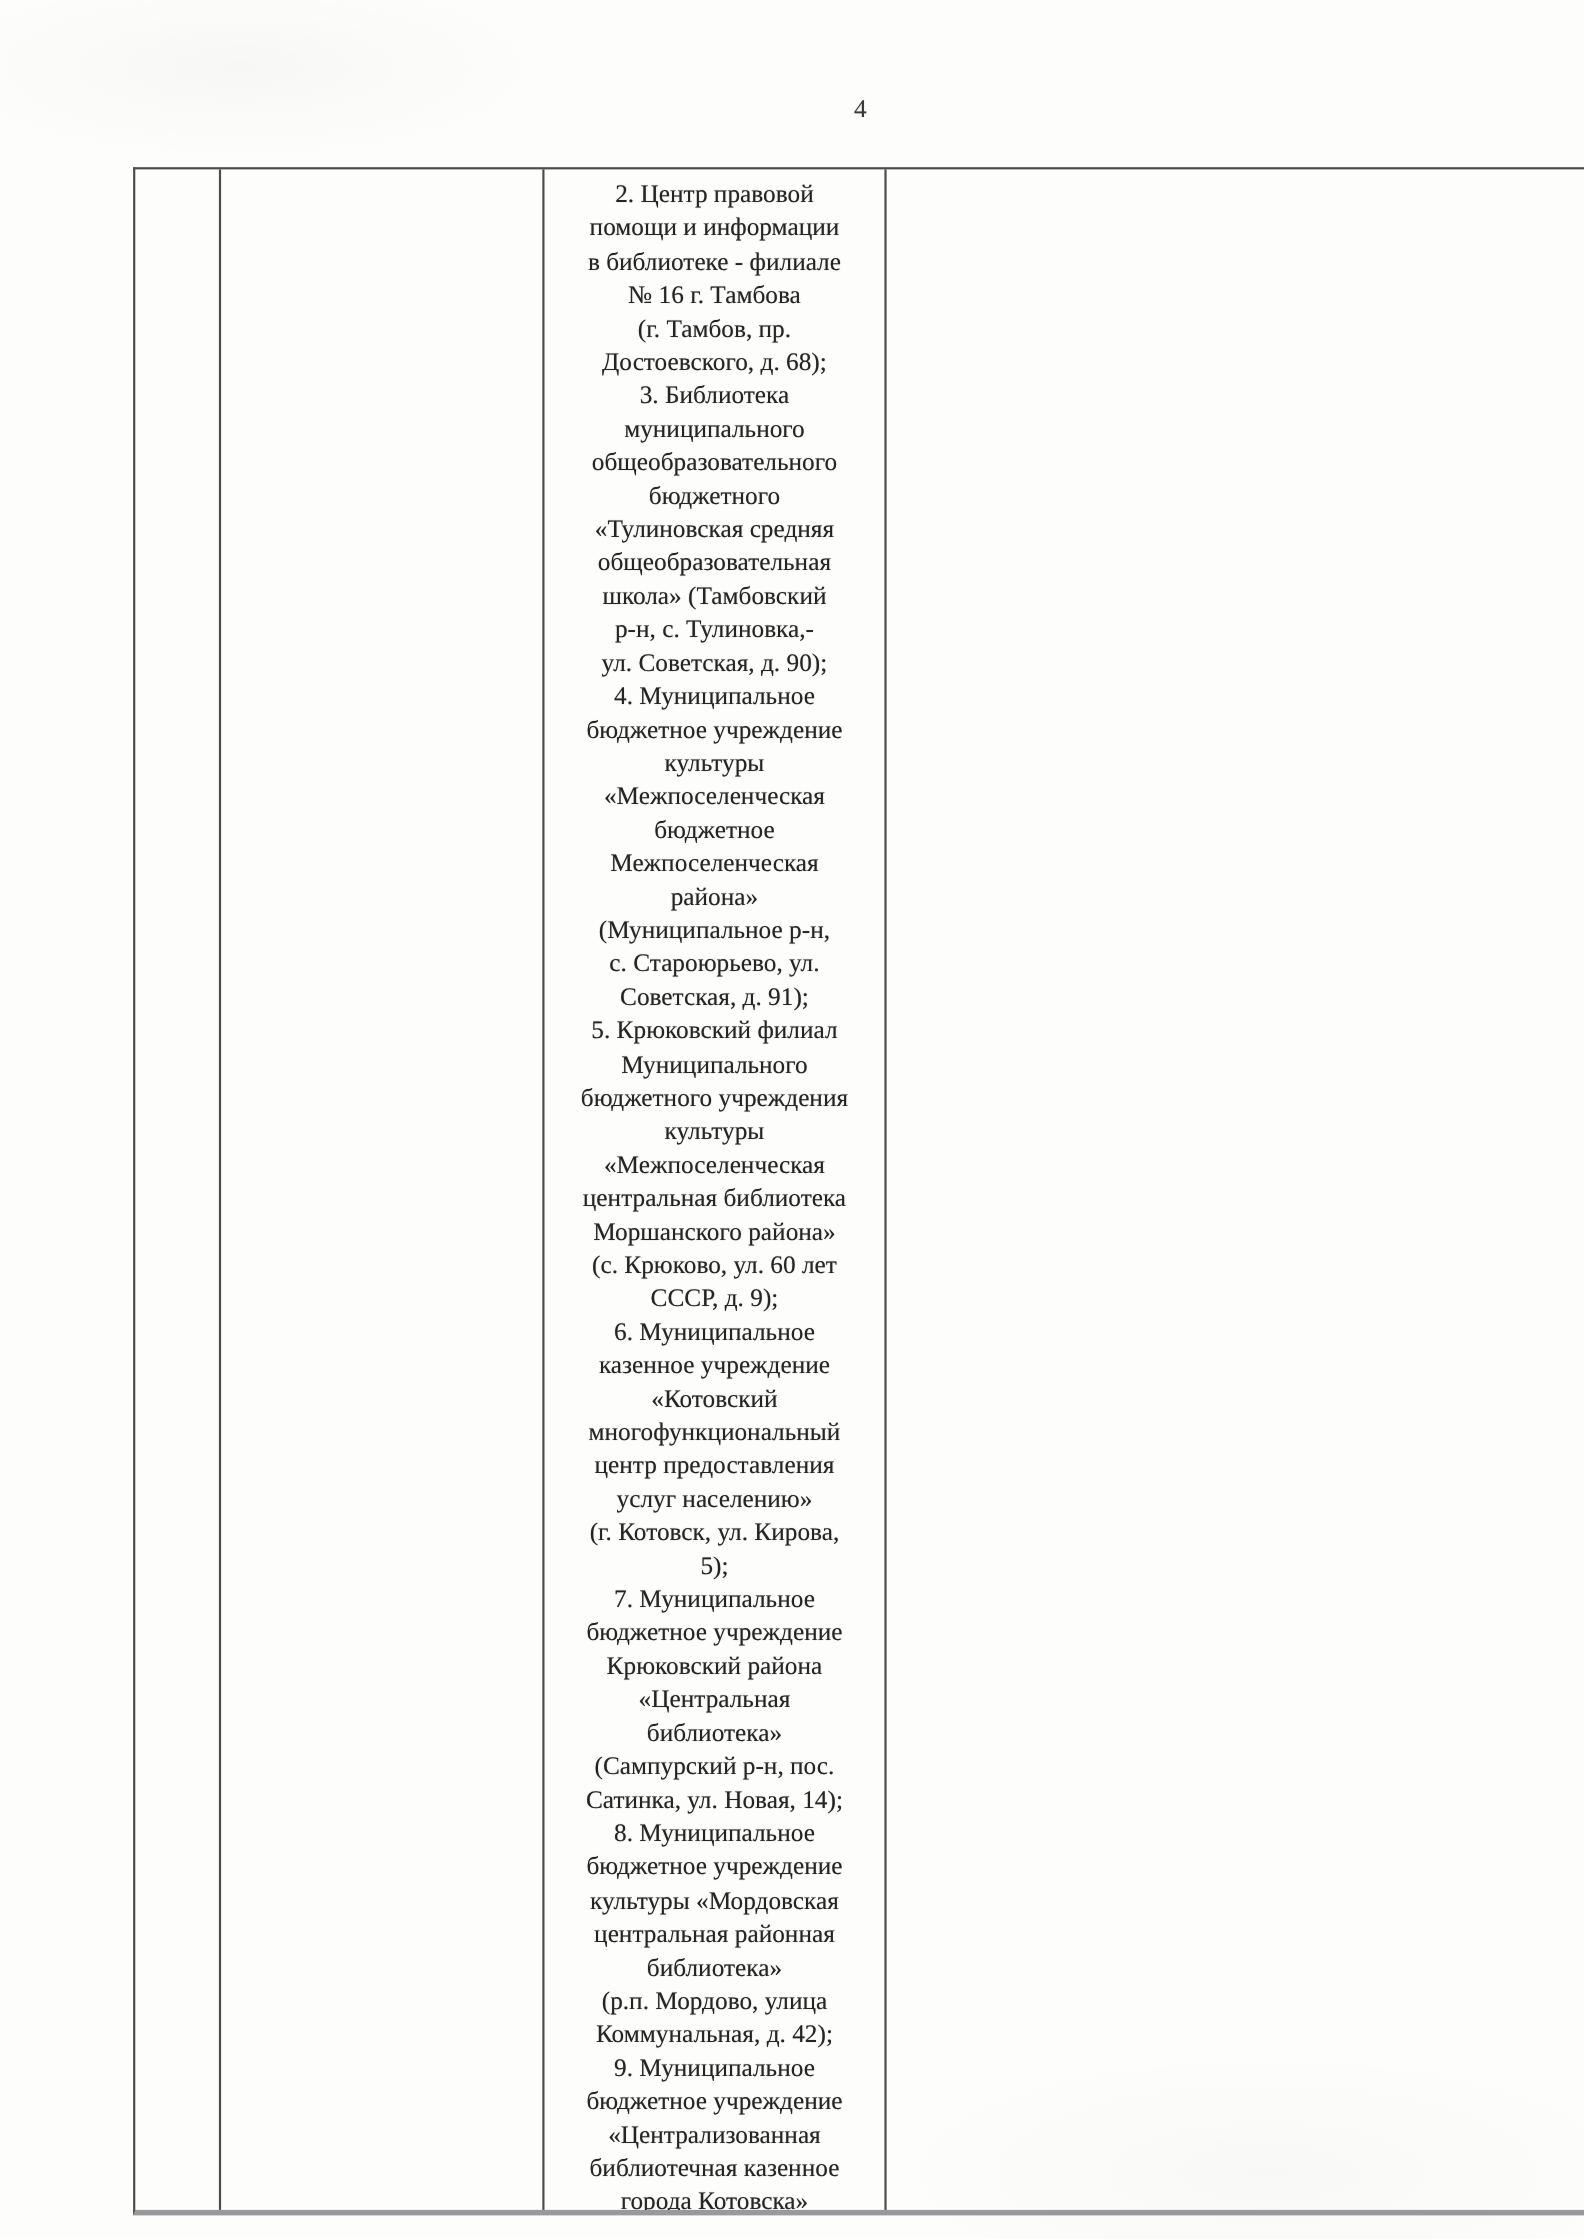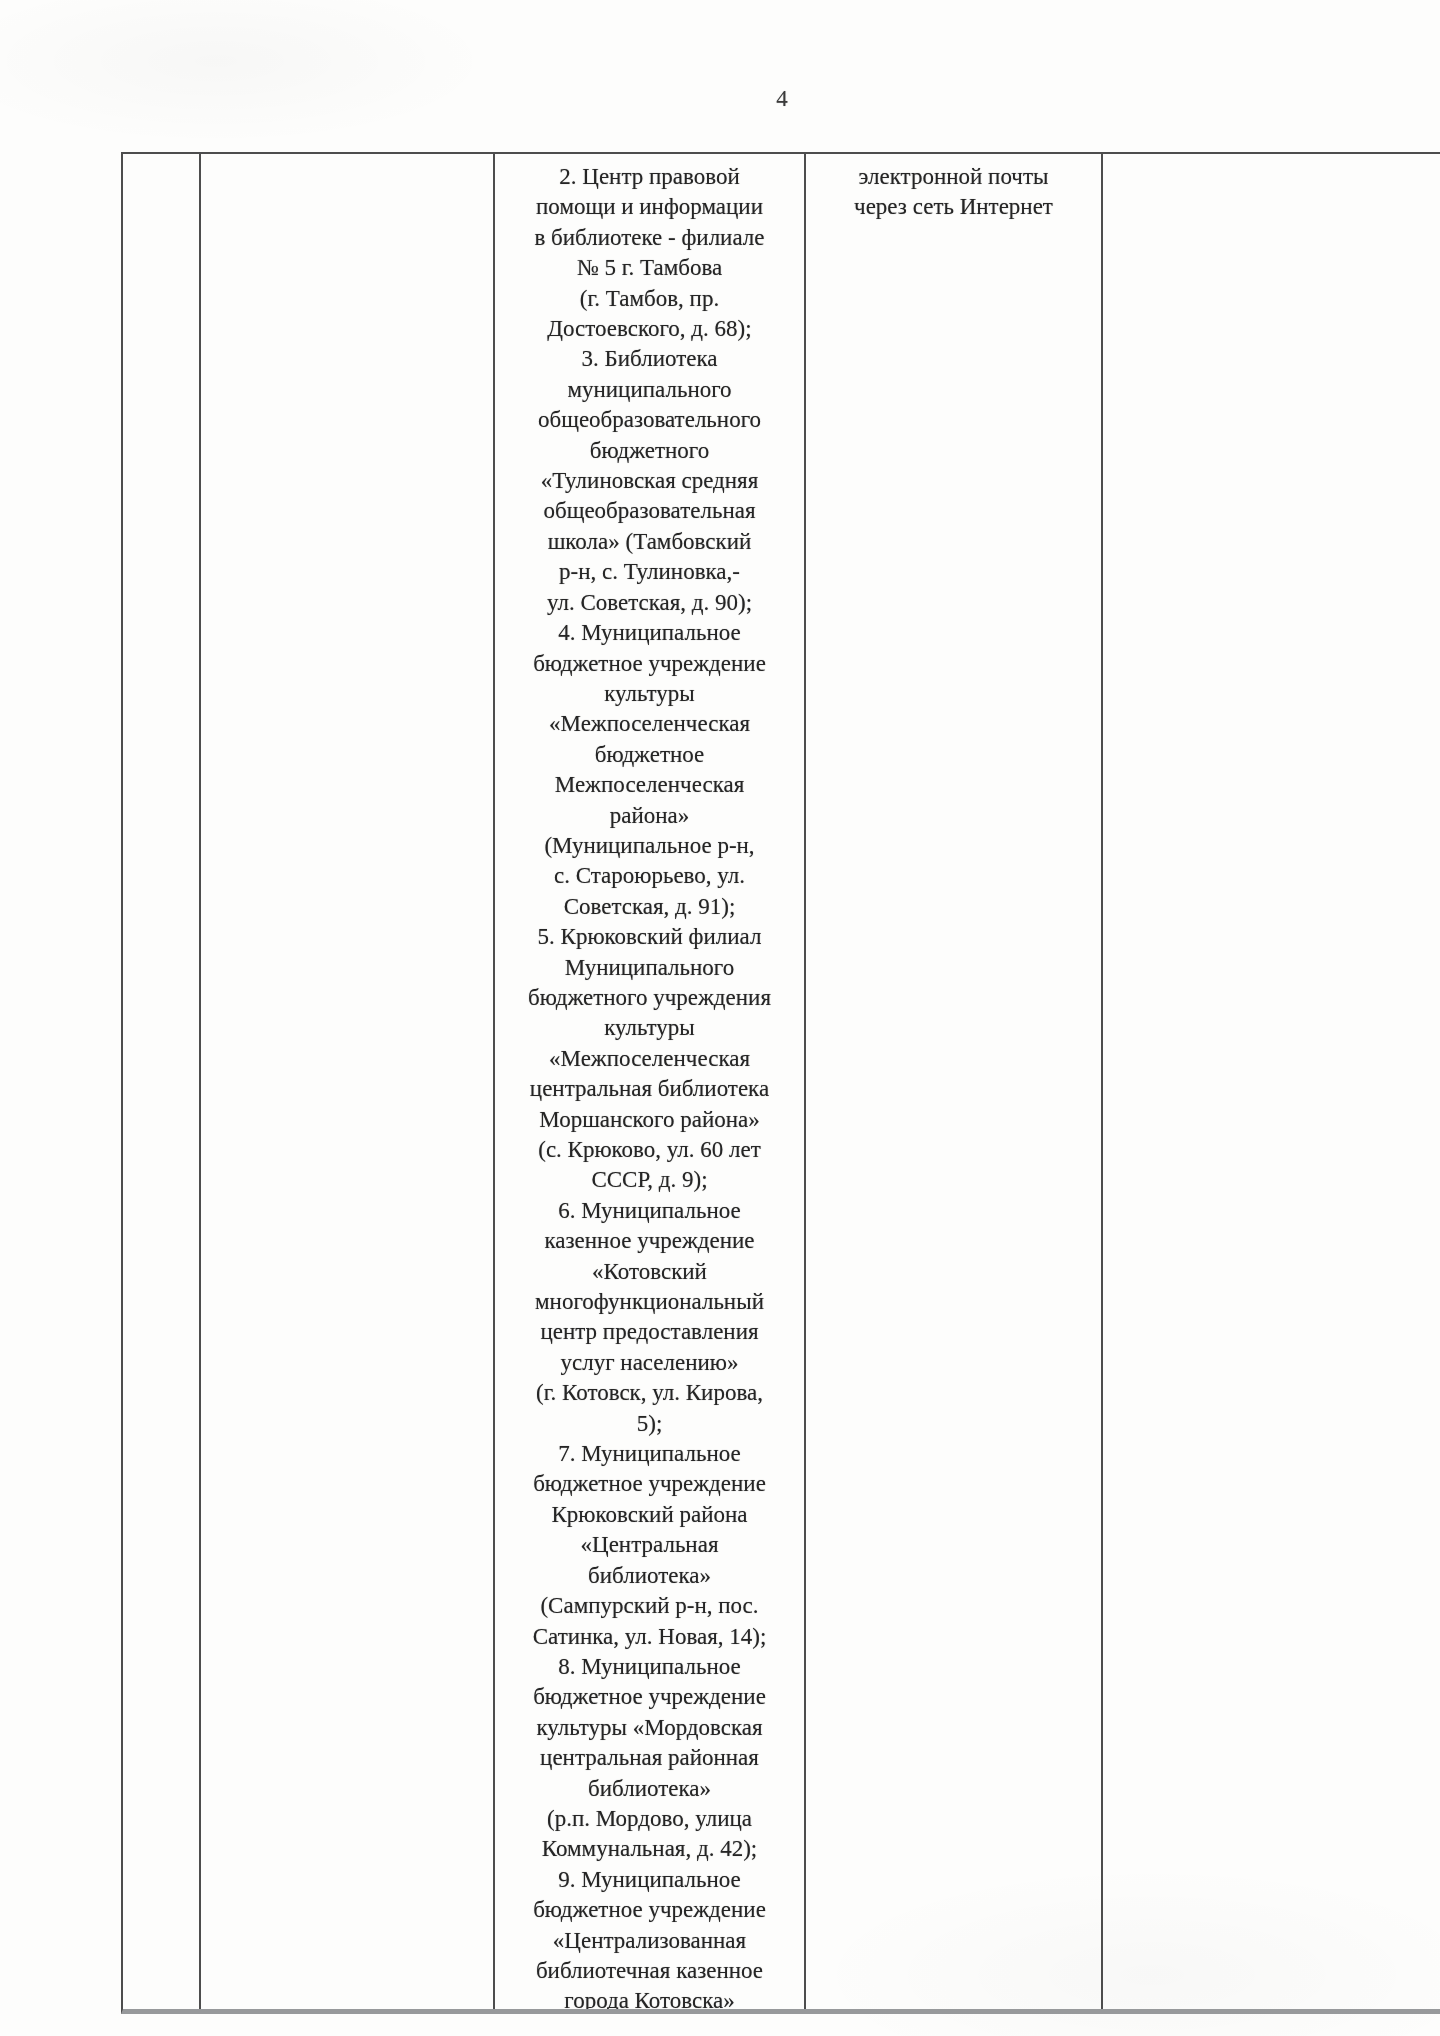--- a/index.html
+++ b/index.html
@@ -73,21 +73,21 @@
   <div class="doc-table">
 
     <div class="cell cell-1"></div>
 
     <div class="cell cell-2"></div>
 
     <div class="cell cell-3">
         <div class="text-line">2. Центр правовой</div>
         <div class="text-line">помощи и информации</div>
         <div class="text-line">в библиотеке - филиале</div>
-        <div class="text-line">№ 5 г. Тамбова</div>
+        <div class="text-line">№ 16 г. Тамбова</div>
         <div class="text-line">(г. Тамбов, пр.</div>
         <div class="text-line">Достоевского, д. 68);</div>
         <div class="text-line">3. Библиотека</div>
         <div class="text-line">муниципального</div>
         <div class="text-line">общеобразовательного</div>
         <div class="text-line">бюджетного</div>
         <div class="text-line">«Тулиновская средняя</div>
         <div class="text-line">общеобразовательная</div>
         <div class="text-line">школа» (Тамбовский</div>
         <div class="text-line">р-н, с. Тулиновка,-</div>
@@ -133,22 +133,18 @@
         <div class="text-line">библиотека»</div>
         <div class="text-line">(р.п. Мордово, улица</div>
         <div class="text-line">Коммунальная, д. 42);</div>
         <div class="text-line">9. Муниципальное</div>
         <div class="text-line">бюджетное учреждение</div>
         <div class="text-line">«Централизованная</div>
         <div class="text-line">библиотечная казенное</div>
         <div class="text-line">города Котовска»</div>
       </div>
 
-    <div class="cell cell-4">
-        <div class="text-line">электронной почты</div>
-        <div class="text-line">через сеть Интернет</div>
-      </div>
 
     <div class="cell cell-5"></div>
 
   </div>
 
 </div>
 
 </body></html>

